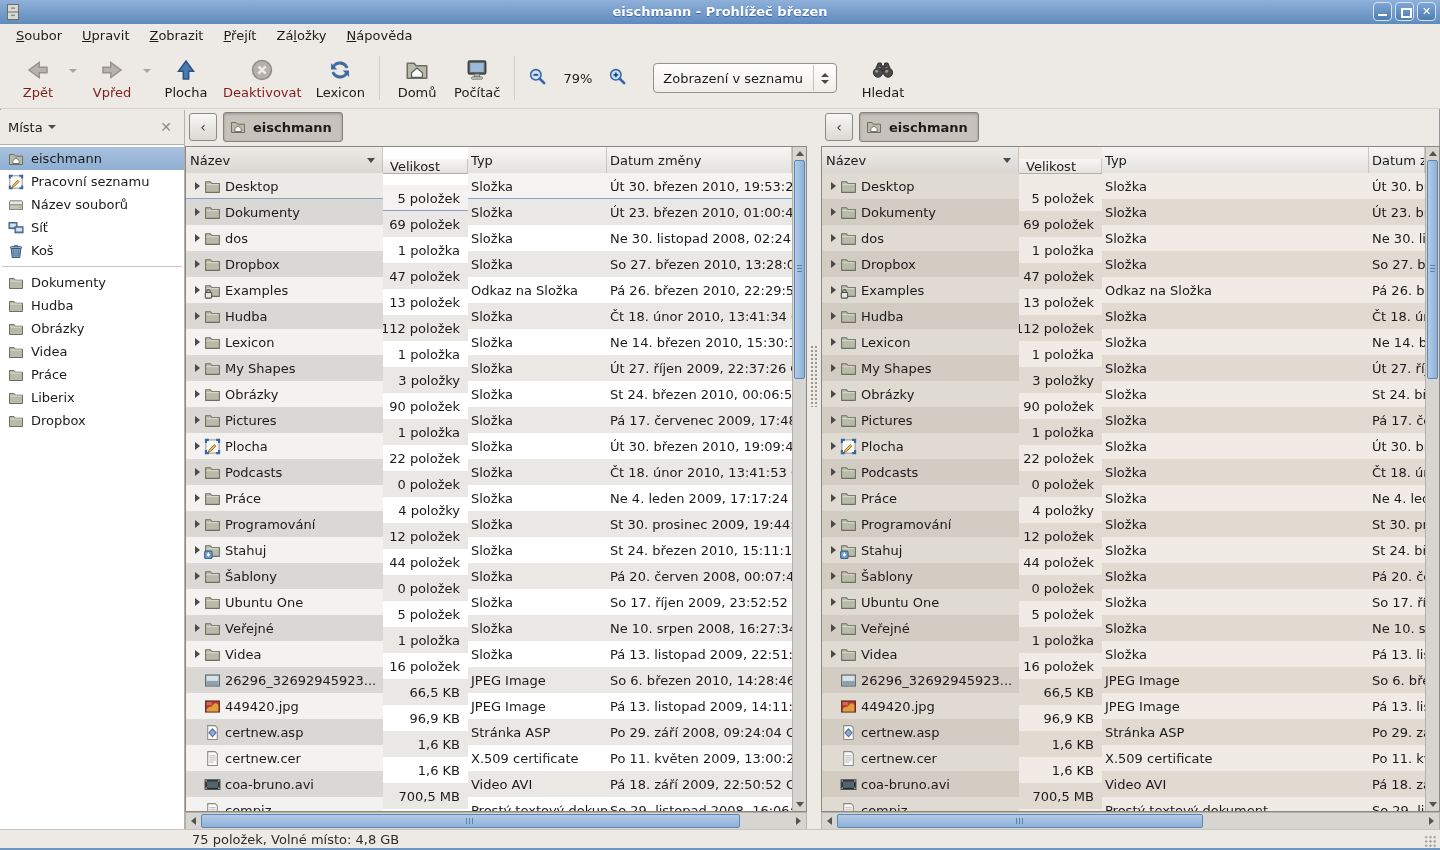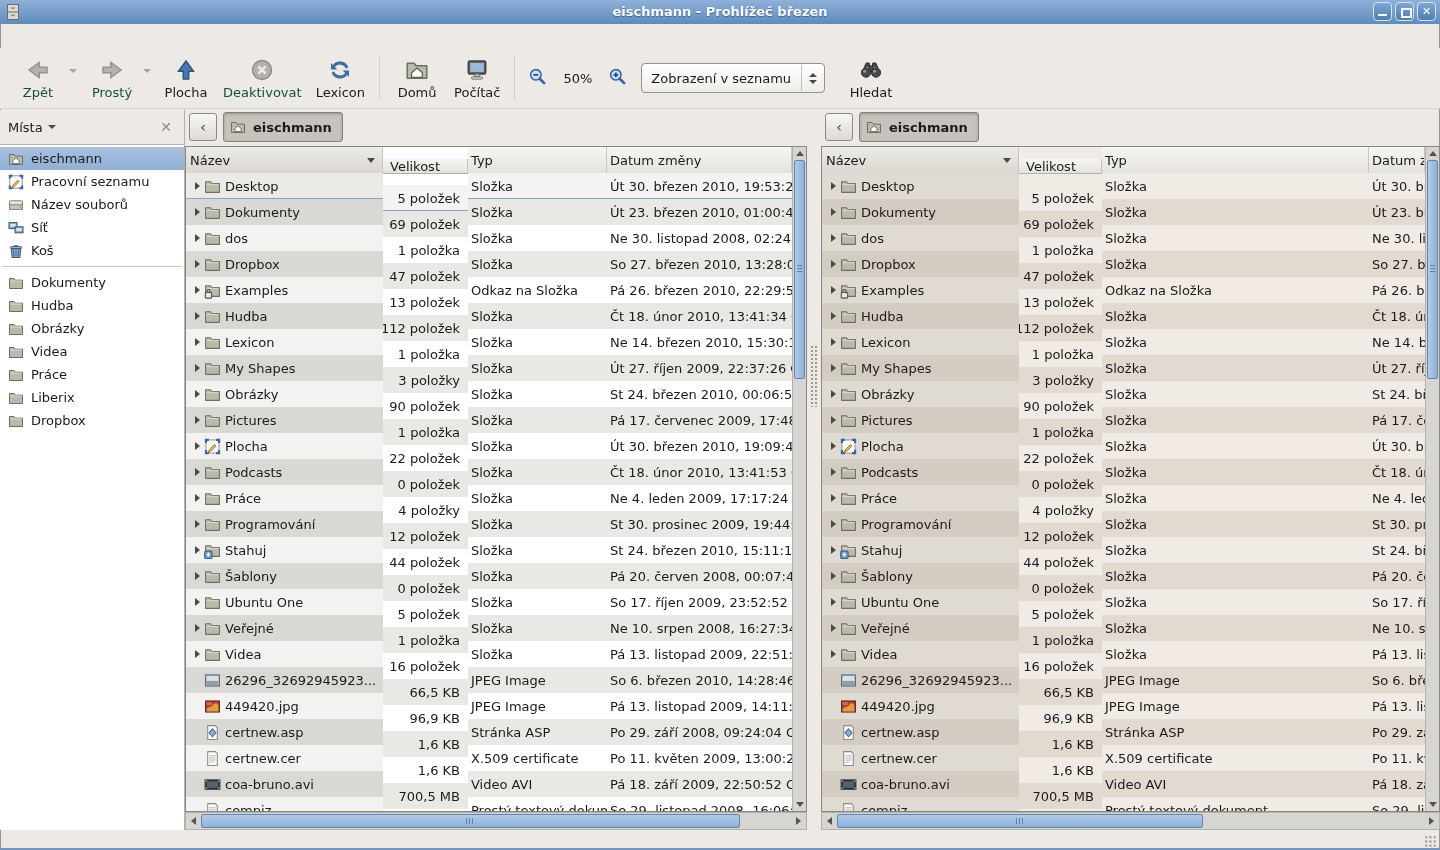--- a/index.html
+++ b/index.html
@@ -17,27 +17,27 @@
 
   
   .menubar{position:absolute;top:24px;left:0;right:0;height:24px;background:#edeae5;display:flex;align-items:center;padding-left:6px;}
   .menu-item{padding:0 10px;line-height:24px;cursor:default;}
 
   
   .toolbar{position:absolute;top:48px;left:0;right:0;height:61px;background:#edeae5;border-bottom:1px solid #d7d3cd;display:flex;align-items:center;padding-left:8px;box-sizing:border-box;}
   .tbtn{display:flex;flex-direction:column;align-items:center;justify-content:center;padding:3px 7px;border-radius:3px;min-width:46px;}
   .tbtn .ticon{height:26px;display:flex;align-items:center;}
   .tbtn .tlabel{margin-top:2px;white-space:nowrap;}
-  .tbtn.disabled .tlabel{color:#14532d;}
+  .tbtn.disabled .tlabel{color:#7f1d1d;}
   .tdrop{width:14px;display:flex;align-items:center;justify-content:center;margin:0 2px 14px -2px;}
   .tdrop i{width:0;height:0;border-left:4px solid transparent;border-right:4px solid transparent;border-top:4px solid #a9a59e;}
   .tsep{width:1px;height:44px;background:#d4d0c9;margin:0 7px;}
   .tsmall{padding:0 6px;display:flex;align-items:center;height:100%;}
   .tlabel-only{padding:0 10px;}
-  .tcombo{display:flex;align-items:center;height:28px;border:1px solid #94908a;border-radius:4px;background:linear-gradient(#ffffff,#efede9);padding-left:9px;margin-left:8px;}
+  .tcombo{display:flex;align-items:center;height:28px;border:1px solid #94908a;border-radius:4px;background:linear-gradient(#ffffff,#efede9);padding-left:9px;margin-left:20px;}
   .tcombo .cval{padding-right:10px;white-space:nowrap;}
   .tcombo .cdiv{width:1px;height:26px;background:#c4c0ba;}
   .tcombo .cspin{width:22px;display:flex;flex-direction:column;align-items:center;justify-content:center;gap:3px;}
   .tcombo .cspin .up{width:0;height:0;border-left:4px solid transparent;border-right:4px solid transparent;border-bottom:4px solid #4c4a46;}
   .tcombo .cspin .dn{width:0;height:0;border-left:4px solid transparent;border-right:4px solid transparent;border-top:4px solid #4c4a46;}
   .tsearch{margin-left:16px;}
 
   
   .sidebar{position:absolute;left:0;top:110px;width:185px;height:720px;box-sizing:border-box;border-right:1px solid #b5b1aa;}
   .side-header{height:34px;display:flex;align-items:center;padding:0 8px;background:#edeae5;}
@@ -123,39 +123,47 @@
           <rect x="7" y="11.6" width="4" height="1.5" fill="#918e88"></rect>
         </svg></span>
     <div class="title">eischmann - Prohlížeč březen</div>
     <div class="win-controls">
       <div class="wbtn min"></div>
       <div class="wbtn max"></div>
       <div class="wbtn close">✕</div>
     </div>
   </div>
 
+  <div class="menubar" id="menubar">
+      <div class="menu-item"><u>S</u>oubor</div>
+      <div class="menu-item"><u>U</u>pravit</div>
+      <div class="menu-item"><u>Z</u>obrazit</div>
+      <div class="menu-item"><u>P</u>řejít</div>
+      <div class="menu-item">Zá<u>l</u>ožky</div>
+      <div class="menu-item"><u>N</u>ápověda</div>
+    </div>
   <div class="toolbar" id="toolbar">
       <div class="tbtn disabled">
         <span class="ticon">
           <svg width="24" height="24" viewBox="0 0 16 16">
             <path d="M14 6.2v3.6H8.8V13L2 8l6.8-5v3.2z" fill="#b7b3ac" stroke="#96928b"></path>
           </svg>
         </span>
         <span class="tlabel">Zpět</span>
       </div>
       <div class="tdrop">
         <i></i>
       </div>
       <div class="tbtn disabled">
         <span class="ticon">
           <svg width="24" height="24" viewBox="0 0 16 16">
             <path d="M2 6.2v3.6h5.2V13L14 8 7.2 3v3.2z" fill="#b7b3ac" stroke="#96928b"></path>
           </svg>
         </span>
-        <span class="tlabel">Prostý</span>
+        <span class="tlabel">Vpřed</span>
       </div>
       <div class="tdrop">
         <i></i>
       </div>
       <div class="tbtn">
         <span class="ticon">
           <svg width="24" height="24" viewBox="0 0 16 16">
             <path d="M6.2 14h3.6V8.8H13L8 2 3 8.8h3.2z" fill="#4a7ab0" stroke="#2d5385"></path>
           </svg>
         </span>
@@ -201,21 +209,21 @@
         <span class="tlabel">Počítač</span>
       </div>
       <div class="tsep"></div>
       <div class="tsmall">
         <span><svg width="19" height="19" viewBox="0 0 16 16">
             <circle cx="6.6" cy="6.6" r="4.4" fill="#cfe2f4" stroke="#3465a4" stroke-width="1.3"></circle>
             <path d="M9.9 9.9l3.7 3.7" stroke="#3465a4" stroke-width="2.2" stroke-linecap="round"></path>
             <path d="M4.6 6.6h4" stroke="#204a87" stroke-width="1.5"></path>
           </svg></span>
       </div>
-      <div class="tlabel-only">50%</div>
+      <div class="tlabel-only">79%</div>
       <div class="tsmall">
         <span><svg width="19" height="19" viewBox="0 0 16 16">
             <circle cx="6.6" cy="6.6" r="4.4" fill="#cfe2f4" stroke="#3465a4" stroke-width="1.3"></circle>
             <path d="M9.9 9.9l3.7 3.7" stroke="#3465a4" stroke-width="2.2" stroke-linecap="round"></path>
             <path d="M4.6 6.6h4M6.6 4.6v4" stroke="#204a87" stroke-width="1.5"></path>
           </svg></span>
       </div>
       <div class="tcombo">
         <span class="cval">Zobrazení v seznamu</span>
         <span class="cdiv"></span>
@@ -1317,15 +1325,18 @@
         </div>
         <div class="h-trough">
           <div class="h-thumb" style="width:62%"></div>
         </div>
         <div class="sb-btn">
           <i class="tri-r"></i>
         </div>
       </div>
     </div>
 
+  <div class="statusbar">
+    <span class="stext">75 položek, Volné místo: 4,8 GB</span>
+  </div>
   <div class="resize-grip"></div>
   <div class="win-bottom"></div>
 </div>
 
 </body></html>

